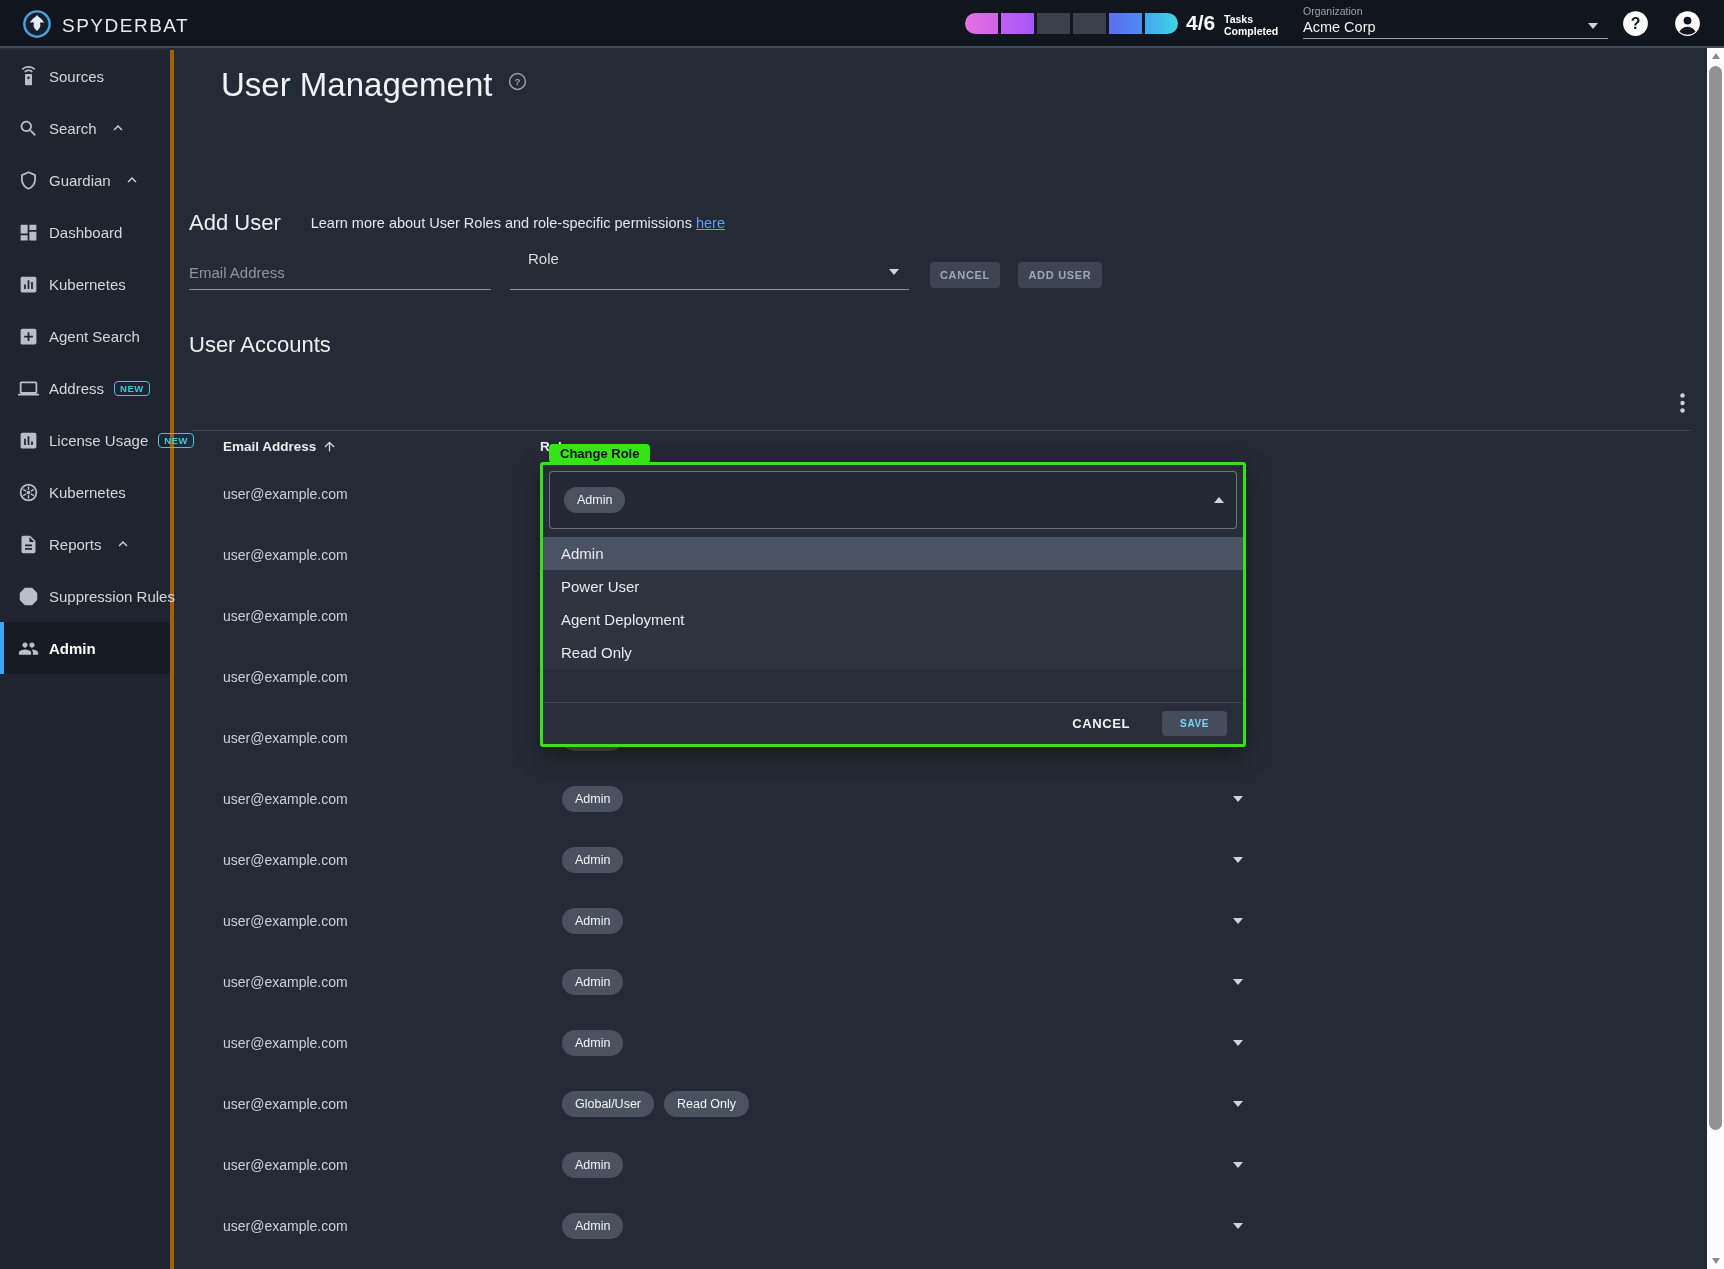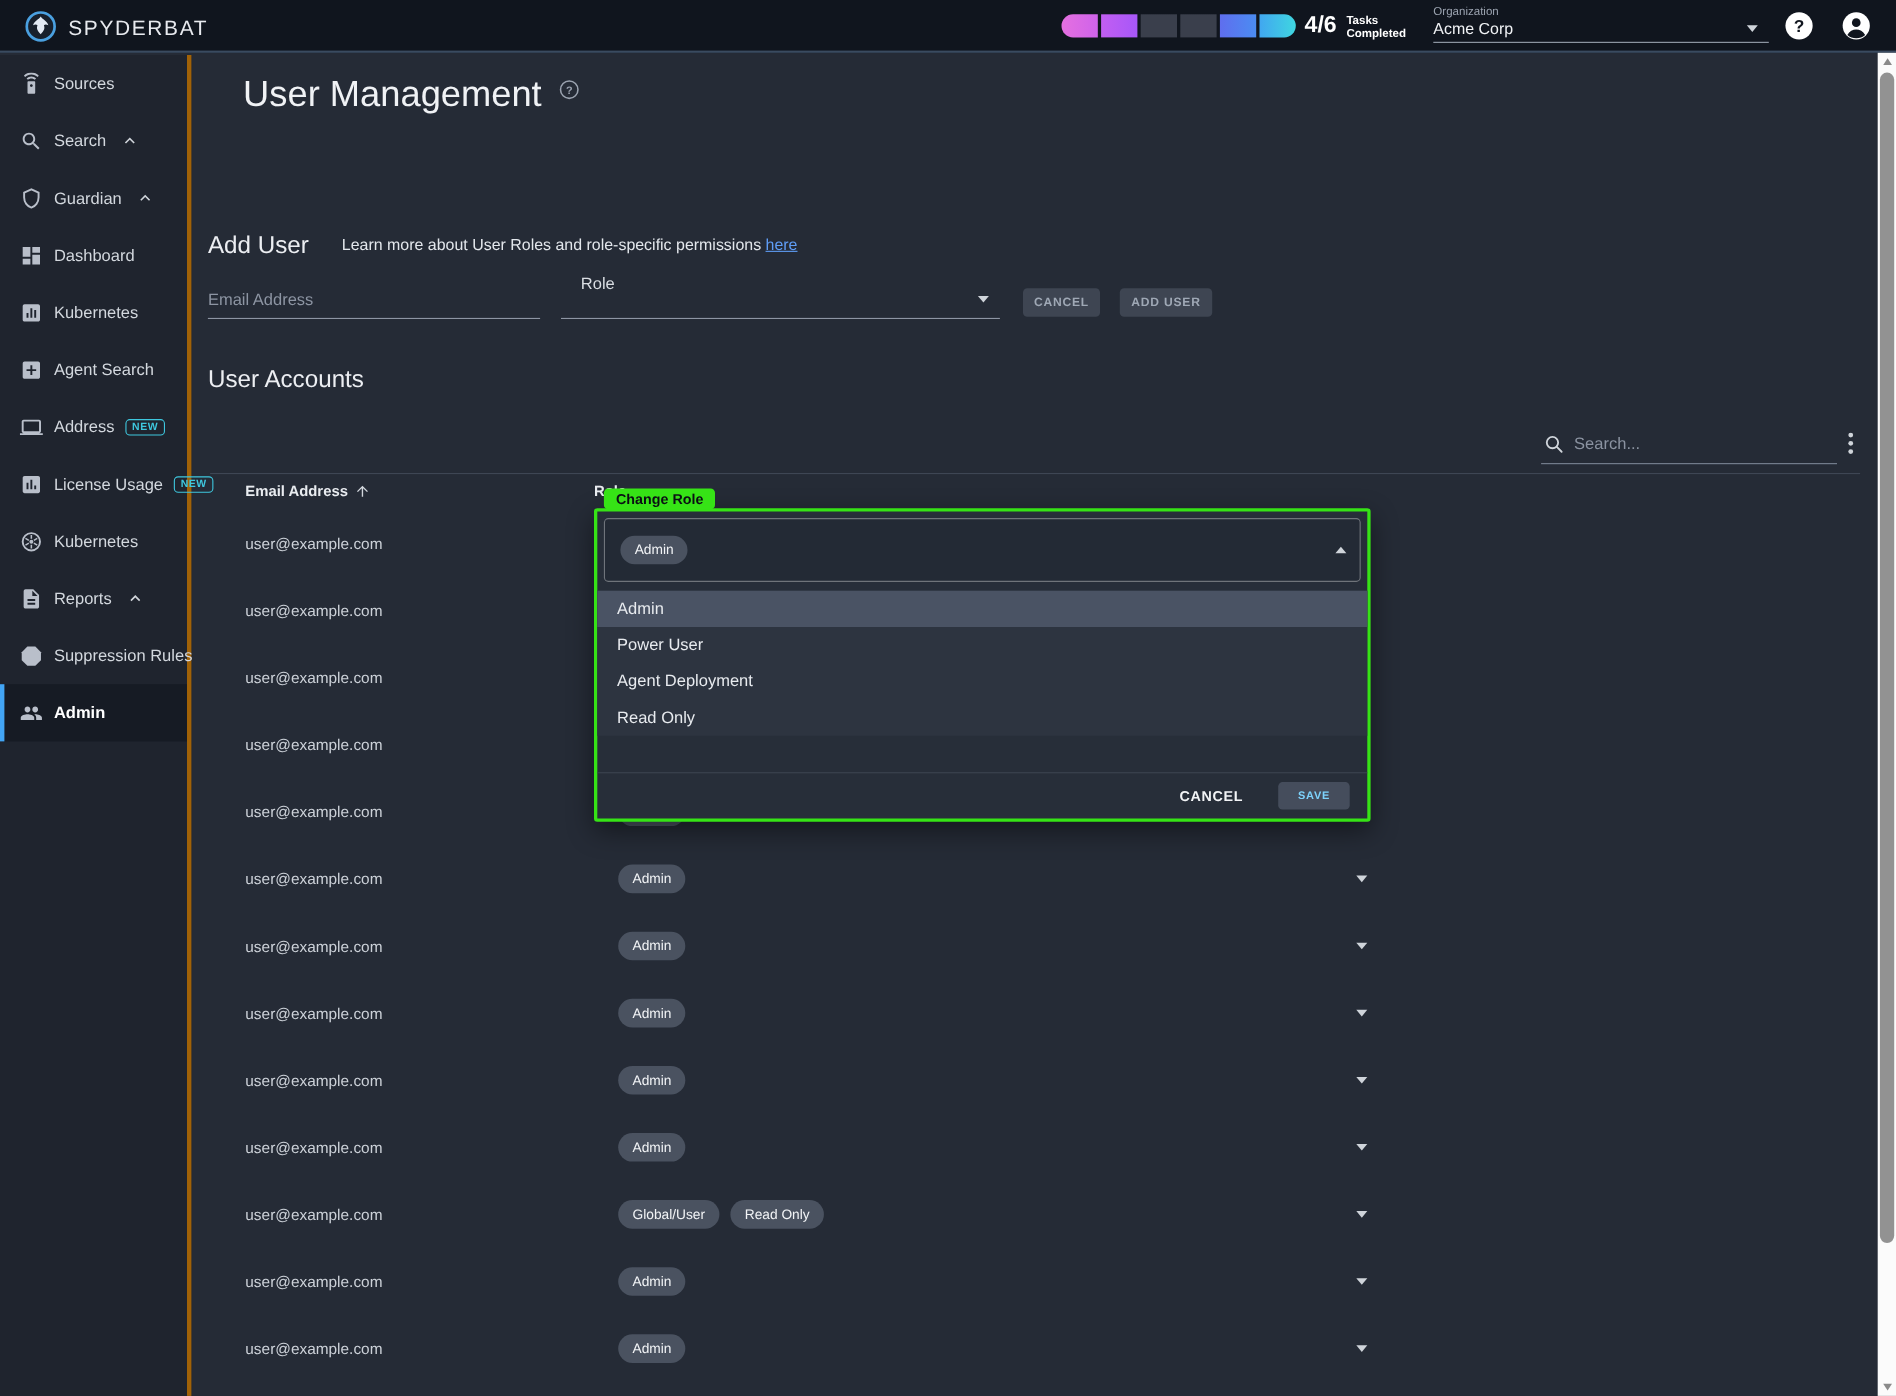--- a/index.html
+++ b/index.html
@@ -325,29 +325,20 @@
     </div>
     <div class="field role-field">
       <span class="role-label">Role</span>
       <span class="caret-down"></span>
     </div>
     <button class="btn btn-cancel">CANCEL</button>
     <button class="btn btn-add">ADD USER</button>
 
     <h2 class="sect accounts-head">User Accounts</h2>
 
-    <div class="search-wrap">
-      <span class="s-icon">
-        <svg width="20" height="20" viewBox="0 0 24 24">
-            <circle cx="10" cy="10" r="6.2" fill="none" stroke="#cfd4da" stroke-width="2"></circle>
-            <line x1="14.8" y1="14.8" x2="20" y2="20" stroke="#cfd4da" stroke-width="2" stroke-linecap="round"></line>
-          </svg>
-      </span>
-      <span class="search-placeholder">Search...</span>
-    </div>
     <span class="kebab">
       <svg width="5" height="20" viewBox="0 0 5 20">
           <circle cx="2.5" cy="2.5" r="2.2" fill="#cfd4da"></circle>
           <circle cx="2.5" cy="10" r="2.2" fill="#cfd4da"></circle>
           <circle cx="2.5" cy="17.5" r="2.2" fill="#cfd4da"></circle>
         </svg>
     </span>
 
     <div class="table">
       <div class="thead">

